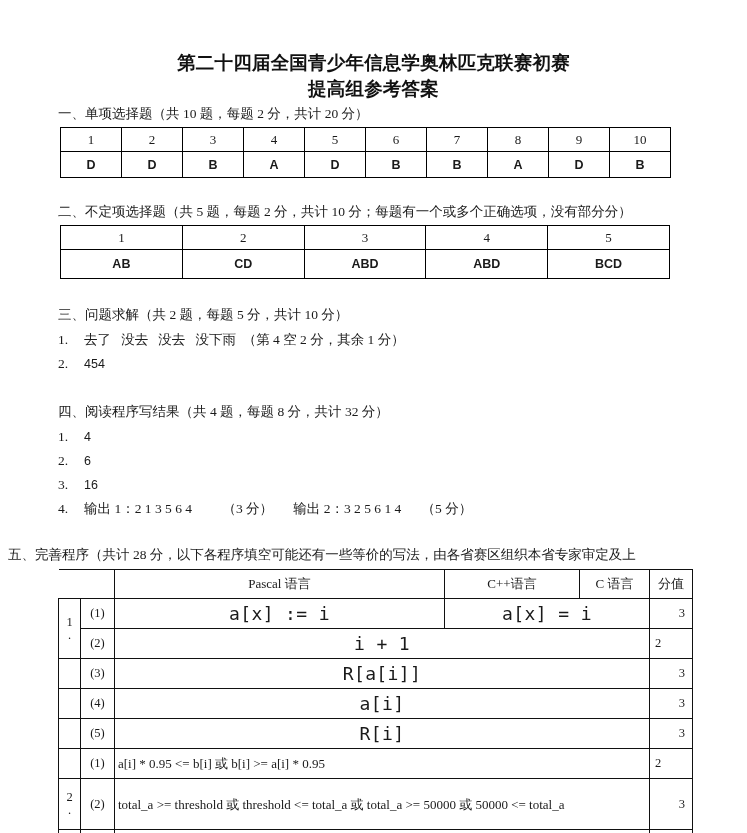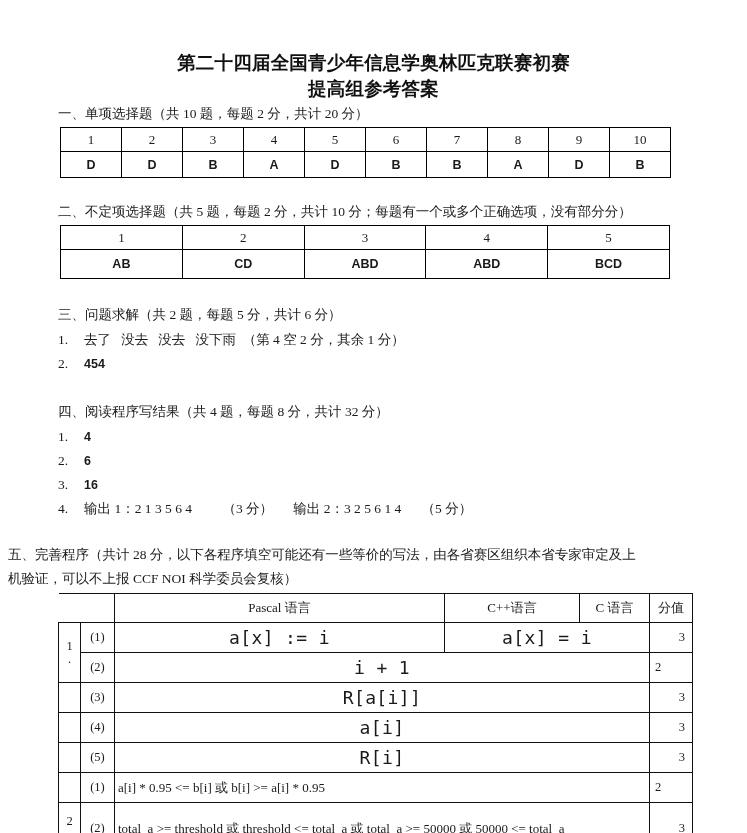--- a/index.html
+++ b/index.html
@@ -92,21 +92,21 @@
     line-height: 24px;
     padding-left: 58px;
     white-space: pre;
   }
   .qnum {
     display: inline-block;
     width: 26px;
   }
   .bold-ans {
     font-family: "Liberation Sans", "DejaVu Sans", sans-serif;
-    font-weight: bold;
+    font-weight: normal;
     font-size: 12.5px;
   }
 
   
   table.prog {
     border-collapse: collapse;
     table-layout: fixed;
     margin-left: 58px;
     width: 634px;
     font-size: 12.5px;
@@ -251,36 +251,35 @@
         <td class="letter">CD</td>
         <td class="letter">ABD</td>
         <td class="letter">ABD</td>
         <td class="letter">BCD</td>
       </tr>
     </tbody>
       </table>
   </div>
 
   <div class="sec3-wrap">
-    <div class="section-heading">三、问题求解（共 2 题，每题 5 分，共计 6 分）</div>
+    <div class="section-heading">三、问题求解（共 2 题，每题 5 分，共计 10 分）</div>
     <div class="qline"><span class="qnum">1.</span><span>去了   没去   没去   没下雨  （第 4 空 2 分，其余 1 分）</span></div>
     <div class="qline"><span class="qnum">2.</span><span class="bold-ans">454</span></div>
   </div>
 
   <div class="sec4-wrap">
     <div class="section-heading">四、阅读程序写结果（共 4 题，每题 8 分，共计 32 分）</div>
     <div class="qline"><span class="qnum">1.</span><span class="bold-ans">4</span></div>
     <div class="qline"><span class="qnum">2.</span><span class="bold-ans">6</span></div>
     <div class="qline"><span class="qnum">3.</span><span class="bold-ans">16</span></div>
     <div class="qline"><span class="qnum">4.</span><span>输出 1：2 1 3 5 6 4         （3 分）      输出 2：3 2 5 6 1 4      （5 分）</span></div>
   </div>
 
   <div class="sec5-wrap">
     <div class="section-heading wrap2">五、完善程序（共计 28 分，以下各程序填空可能还有一些等价的写法，由各省赛区组织本省专家审定及上</div>
-    <div class="section-heading wrap2">机验证，可以不上报 CCF NOI 科学委员会复核）</div>
 
     <table class="prog">
       <colgroup>
         <col class="col-blk">
           <col class="col-idx">
           <col class="col-pas">
           <col class="col-cpp">
           <col class="col-c">
           <col class="col-sc">
       </colgroup>

